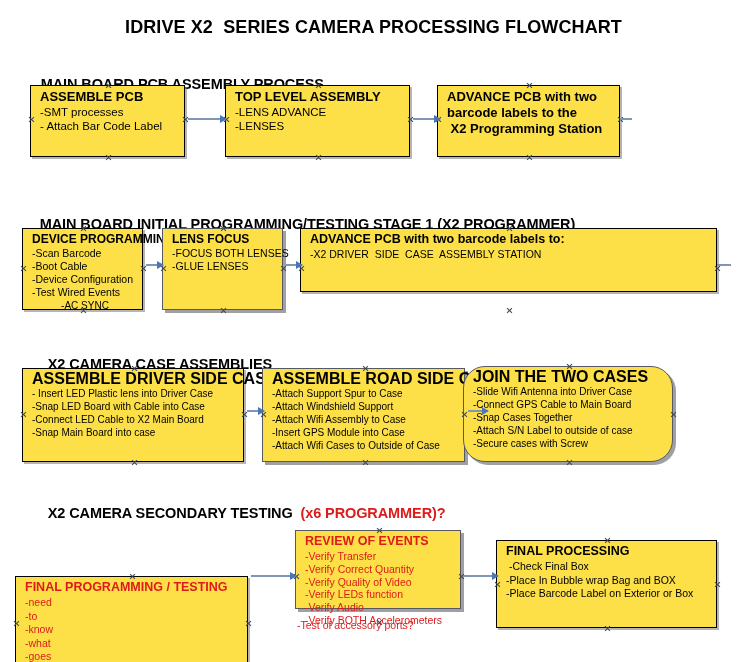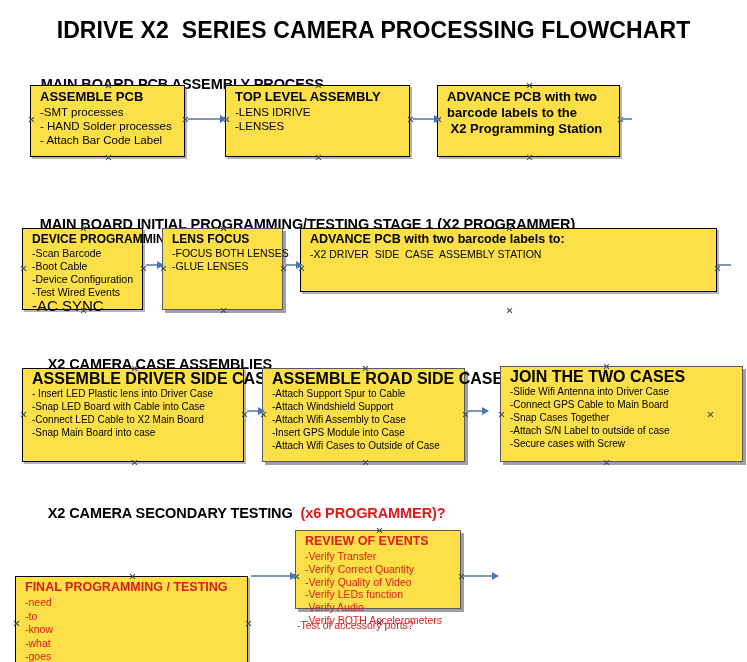--- a/index.html
+++ b/index.html
@@ -20,21 +20,21 @@
     position: absolute;
     left: 0; top: 0;
     width: 747px;
     height: 662px;
   }
   .chart-title {
     position: absolute;
     left: 0; top: 17px;
     width: 747px;
     text-align: center;
-    font-size: 23px;
+    font-size: 18px;
     font-weight: bold;
     letter-spacing: 0.1px;
     white-space: pre;
   }
   .section-header {
     position: absolute;
     font-weight: bold;
     font-size: 14.5px;
     white-space: pre;
     letter-spacing: -0.1px;
@@ -125,31 +125,30 @@
 
   <div class="chart-title">IDRIVE X2  SERIES CAMERA PROCESSING FLOWCHART</div>
 
   <div class="section-header" style="left:25px; top:60px;">
     <span>MAIN BOARD PCB ASSEMBLY PROCESS</span>
   </div>
 
   <div class="node" style="left:30px; top:85px; width:155px; height:72px;">
     <div class="node-title">ASSEMBLE PCB</div>
     <div class="node-line">-SMT processes</div>
-    <div class="node-line">- HAND Solder processes</div>
     <div class="node-line">- Attach Bar Code Label</div>
     <span class="handle" style="left:-3px; top:30px;"></span>
     <span class="handle" style="left:74px; top:-4px;"></span>
     <span class="handle" style="left:74px; top:68px;"></span>
     <span class="handle" style="left:151px; top:30px;"></span>
   </div>
 
   <div class="node" style="left:225px; top:85px; width:185px; height:72px;">
     <div class="node-title">TOP LEVEL ASSEMBLY</div>
-    <div class="node-line">-LENS IDRIVE</div>
+    <div class="node-line">-LENS ADVANCE</div>
     <div class="node-line">-LENSES</div>
     <span class="handle" style="left:-3px; top:30px;"></span>
     <span class="handle" style="left:89px; top:-4px;"></span>
     <span class="handle" style="left:89px; top:68px;"></span>
     <span class="handle" style="left:181px; top:30px;"></span>
   </div>
 
   <div class="node" style="left:437px; top:85px; width:183px; height:72px;">
     <div class="node-title">ADVANCE PCB with two</div>
     <div class="node-title">barcode labels to the</div>
@@ -171,21 +170,21 @@
   <div class="section-header" style="left:24px; top:200px;">
     <span>MAIN BOARD INITIAL PROGRAMMING/TESTING STAGE 1 (X2 PROGRAMMER)</span>
   </div>
 
   <div class="node" style="left:22px; top:228px; width:121px; height:82px;">
     <div class="node-title compactt" style="font-size:12px;line-height:14px;">DEVICE PROGRAMMING</div>
     <div class="node-line" style="font-size:10.5px;line-height:13px;">-Scan Barcode</div>
     <div class="node-line" style="font-size:10.5px;line-height:13px;">-Boot Cable</div>
     <div class="node-line" style="font-size:10.5px;line-height:13px;">-Device Configuration</div>
     <div class="node-line" style="font-size:10.5px;line-height:13px;">-Test Wired Events</div>
-    <div class="node-line" style="font-size:15px;line-height:13px;">-AC SYNC</div>
+    <div class="node-line" style="font-size:10px;line-height:13px;text-align:center;">-AC SYNC</div>
     <span class="handle" style="left:-3px; top:36px;"></span>
     <span class="handle" style="left:57px; top:-4px;"></span>
     <span class="handle" style="left:57px; top:78px;"></span>
     <span class="handle" style="left:117px; top:36px;"></span>
   </div>
 
   <div class="node thickshadow" style="left:162px; top:228px; width:121px; height:82px;">
     <div class="node-title" style="font-size:12px;line-height:14px;">LENS FOCUS</div>
     <div class="node-line" style="font-size:10.5px;line-height:13px;">-FOCUS BOTH LENSES</div>
     <div class="node-line" style="font-size:10.5px;line-height:13px;">-GLUE LENSES</div>
@@ -223,32 +222,32 @@
     <div class="node-line">-Connect LED Cable to X2 Main Board</div>
     <div class="node-line">-Snap Main Board into case</div>
     <span class="handle" style="left:-3px; top:42px;"></span>
     <span class="handle" style="left:108px; top:-4px;"></span>
     <span class="handle" style="left:108px; top:90px;"></span>
     <span class="handle" style="left:218px; top:42px;"></span>
   </div>
 
   <div class="node compact thickshadow" style="left:262px; top:368px; width:203px; height:94px;">
     <div class="node-title">ASSEMBLE ROAD SIDE CASE</div>
-    <div class="node-line">-Attach Support Spur to Cable</div>
+    <div class="node-line">-Attach Support Spur to Case</div>
     <div class="node-line">-Attach Windshield Support</div>
     <div class="node-line">-Attach Wifi Assembly to Case</div>
     <div class="node-line">-Insert GPS Module into Case</div>
     <div class="node-line">-Attach Wifi Cases to Outside of Case</div>
     <span class="handle" style="left:-3px; top:42px;"></span>
     <span class="handle" style="left:99px; top:-4px;"></span>
     <span class="handle" style="left:99px; top:90px;"></span>
     <span class="handle" style="left:199px; top:42px;"></span>
   </div>
 
-  <div class="node compact thickshadow" style="left:500px; top:366px; width:243px; height:96px;">
+  <div class="node compact thickshadow" style="left:463px; top:366px; width:210px; height:96px;border-radius:22px;">
     <div class="node-title">JOIN THE TWO CASES</div>
     <div class="node-line">-Slide Wifi Antenna into Driver Case</div>
     <div class="node-line">-Connect GPS Cable to Main Board</div>
     <div class="node-line">-Snap Cases Together</div>
     <div class="node-line">-Attach S/N Label to outside of case</div>
     <div class="node-line">-Secure cases with Screw</div>
     <span class="handle" style="left:-3px; top:44px;"></span>
     <span class="handle" style="left:102px; top:-4px;"></span>
     <span class="handle" style="left:102px; top:92px;"></span>
     <span class="handle" style="left:206px; top:44px;"></span>
@@ -287,20 +286,30 @@
     <div class="node-line" style="font-size:10.5px;line-height:12.8px;">-Verify LEDs function</div>
     <div class="node-line" style="font-size:10.5px;line-height:12.8px;">-Verify Audio</div>
     <div class="node-line" style="font-size:10.5px;line-height:12.8px;">-Verify BOTH Accelerometers</div>
     <div class="node-line" style="font-size:10.5px;line-height:12.8px; position:absolute; left:1px; top:88px; width:180px;">-Test of accessory ports?</div>
     <span class="handle" style="left:-3px; top:42px;"></span>
     <span class="handle" style="left:80px; top:-4px;"></span>
     <span class="handle" style="left:80px; top:88px;"></span>
     <span class="handle" style="left:162px; top:42px;"></span>
   </div>
 
+  <div class="node compact" style="left:496px; top:540px; width:221px; height:88px;">
+    <div class="node-title" style="font-size:12.5px;line-height:15px;">FINAL PROCESSING</div>
+    <div class="node-line" style="font-size:10.5px;line-height:13.5px;"> -Check Final Box</div>
+    <div class="node-line" style="font-size:10.5px;line-height:13.5px;">-Place In Bubble wrap Bag and BOX</div>
+    <div class="node-line" style="font-size:10.5px;line-height:13.5px;">-Place Barcode Label on Exterior or Box</div>
+    <span class="handle" style="left:-3px; top:40px;"></span>
+    <span class="handle" style="left:107px; top:-4px;"></span>
+    <span class="handle" style="left:107px; top:84px;"></span>
+    <span class="handle" style="left:217px; top:40px;"></span>
+  </div>
 
   <div class="arrow" style="left:251px; top:575px; width:45px;">
     <span class="head"></span>
   </div>
   <div class="arrow" style="left:464px; top:575px; width:34px;">
     <span class="head"></span>
   </div>
 
 </div>
 

